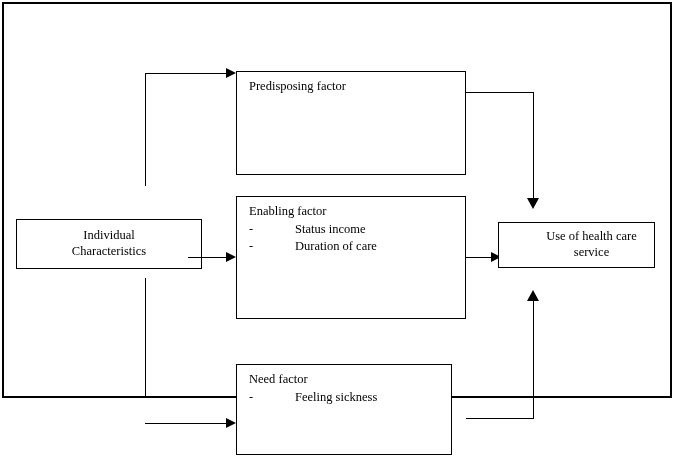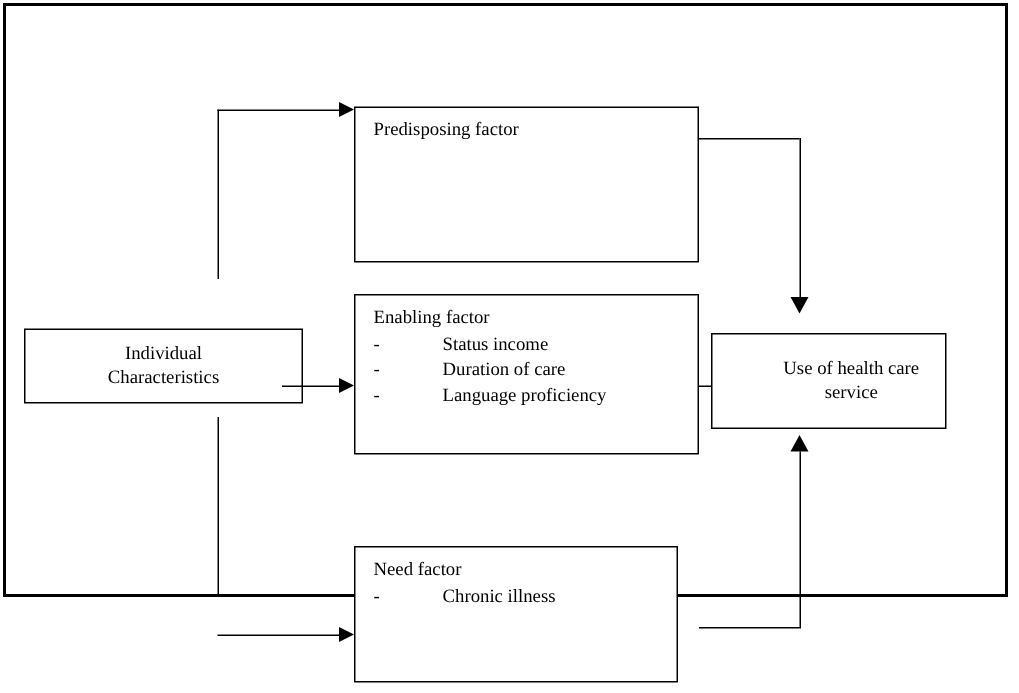--- a/index.html
+++ b/index.html
@@ -73,23 +73,23 @@
   }
   .centered .line {
     display: block;
     white-space: nowrap;
     font-size: 12.5px;
     line-height: 1.25;
   }
   
   #node-individual   { left: 16px;  top: 219px; width: 186px; height: 50px;  }
   #node-predisposing { left: 236px; top: 31px;  width: 230px; height: 104px; margin-top: 40px; }
-  #node-enabling     { left: 236px; top: 196px; width: 230px; height: 107px; }
+  #node-enabling     { left: 236px; top: 196px; width: 230px; height: 123px; }
   #node-need         { left: 236px; top: 364px; width: 216px; height: 91px;  z-index: 6; }
-  #node-use          { left: 474px; top: 222px; width: 157px; height: 64px;  z-index: 6; padding-left: 30px; }
+  #node-use          { left: 498px; top: 222px; width: 157px; height: 46px;  z-index: 6; padding-left: 30px; }
 
   
   .hline {
     position: absolute;
     height: 0;
     border-top: 1px solid #000000;
     z-index: 4;
   }
   .vline {
     position: absolute;
@@ -161,28 +161,27 @@
 
   <div class="node" id="node-predisposing">
     <div class="title">Predisposing factor</div>
   </div>
 
   <div class="node" id="node-enabling">
     <div class="title">Enabling factor</div>
     <ul class="items">
       <li><span class="dash">-</span><span>Status income</span></li>
       <li><span class="dash">-</span><span>Duration of care</span></li>
-      <li><span class="dash">-</span><span>Language proficiency</span></li>
     </ul>
   </div>
 
   <div class="node" id="node-need">
     <div class="title">Need factor</div>
     <ul class="items">
-      <li><span class="dash">-</span><span>Chronic illness</span></li>
+      <li><span class="dash">-</span><span>Feeling sickness</span></li>
     </ul>
   </div>
 
   <div class="node centered" id="node-use">
     <span class="line">Use of health care</span>
     <span class="line">service</span>
   </div>
 
 </div>
 

